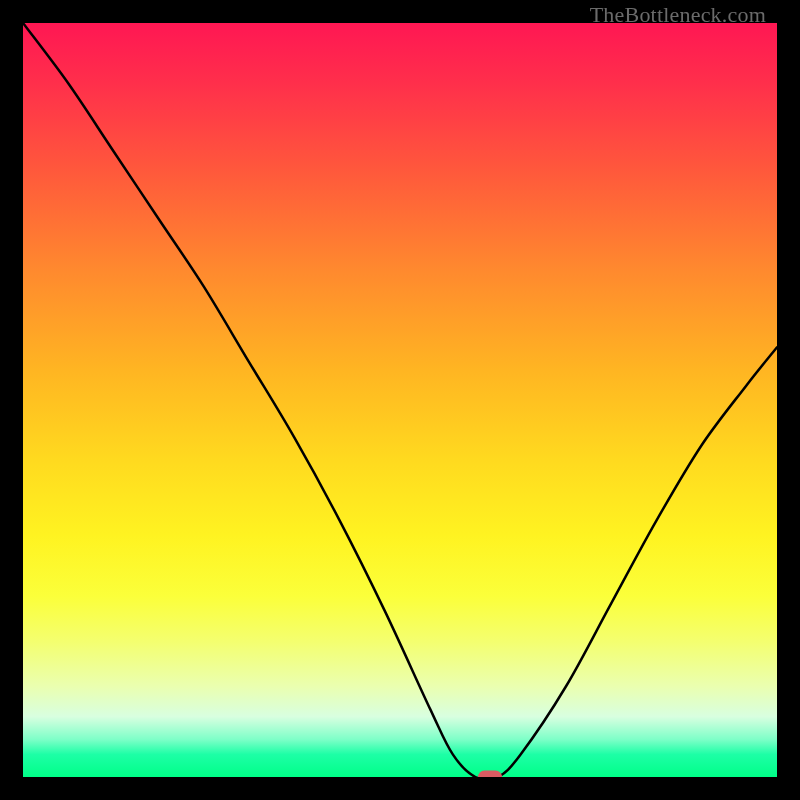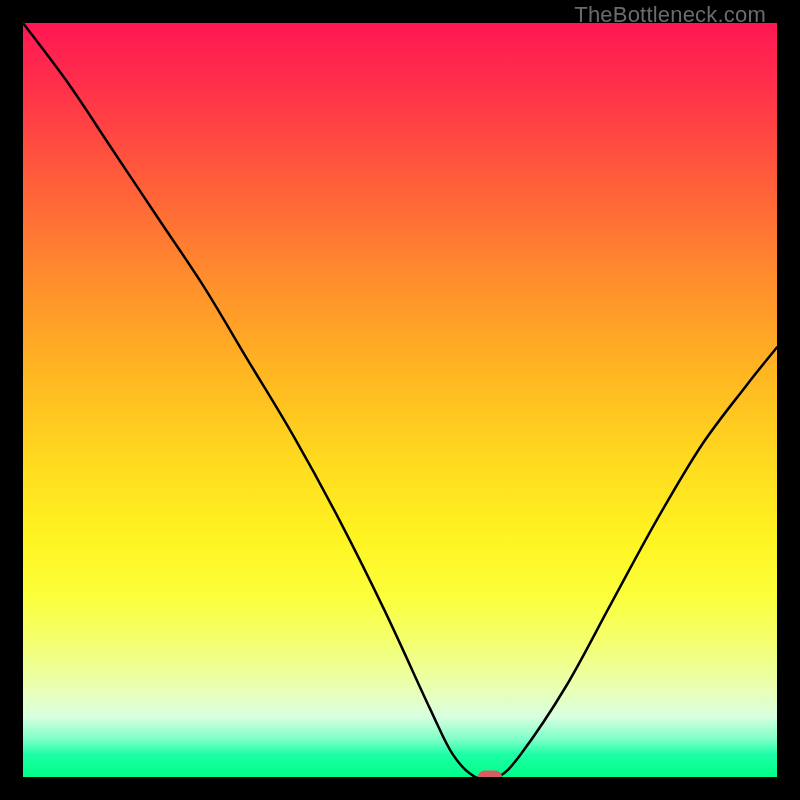--- a/index.html
+++ b/index.html
@@ -9,20 +9,21 @@
     height: 800px;
     background: #000;
     overflow: hidden;
     font-family: Arial, Helvetica, sans-serif;
   }
   .frame {
     position: relative;
     width: 778px;
     height: 800px;
     background: #000;
+    font-family: Liberation Serif, serif;
   }
   .watermark {
     position: absolute;
     top: 2px;
     right: 12px;
     color: #6b6b6b;
     font-size: 22px;
     font-weight: 400;
     letter-spacing: 0.2px;
     z-index: 5;

